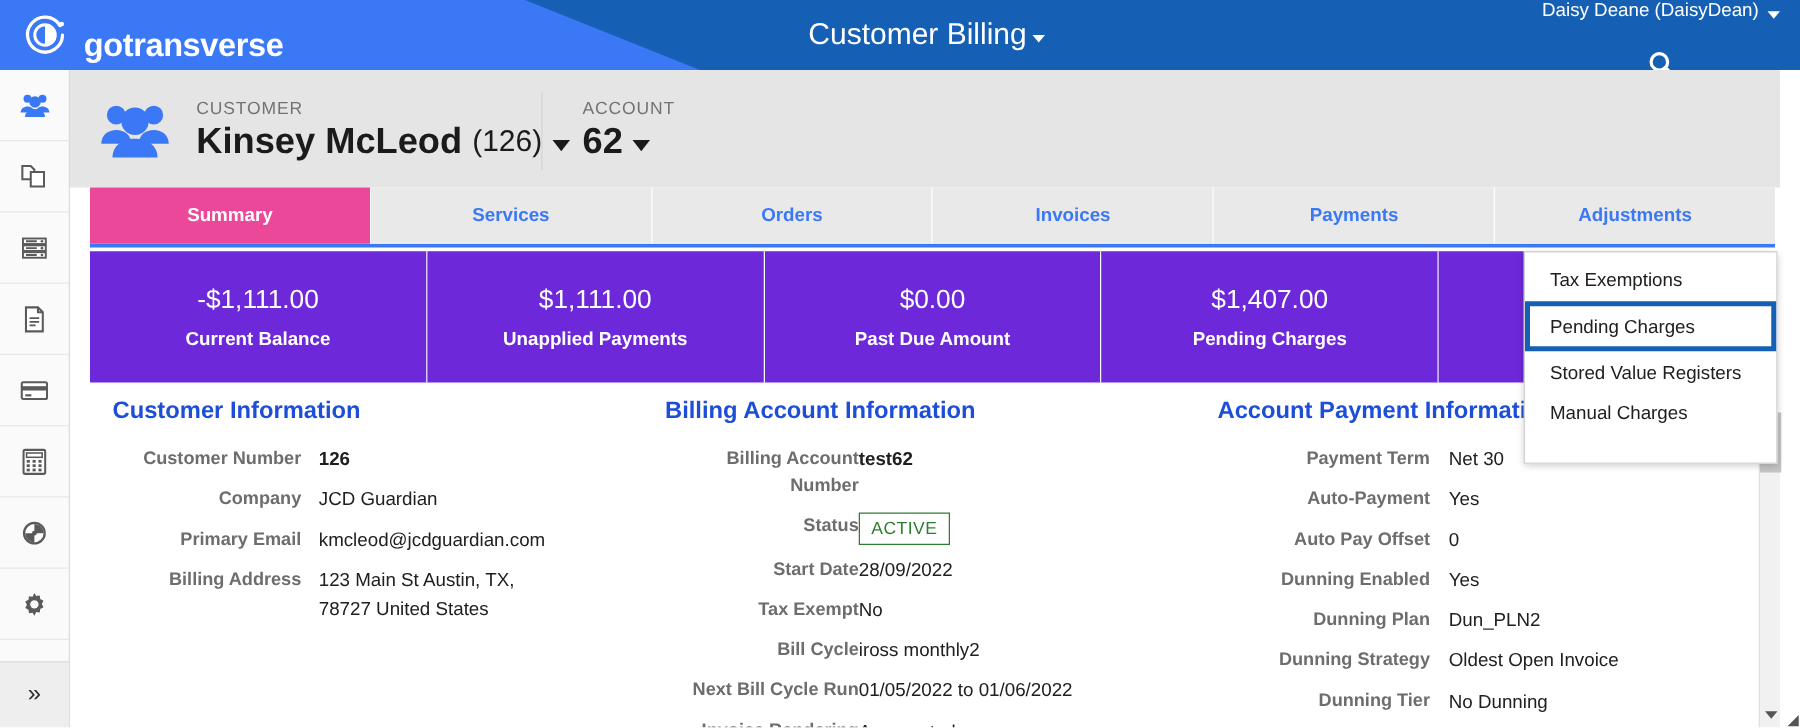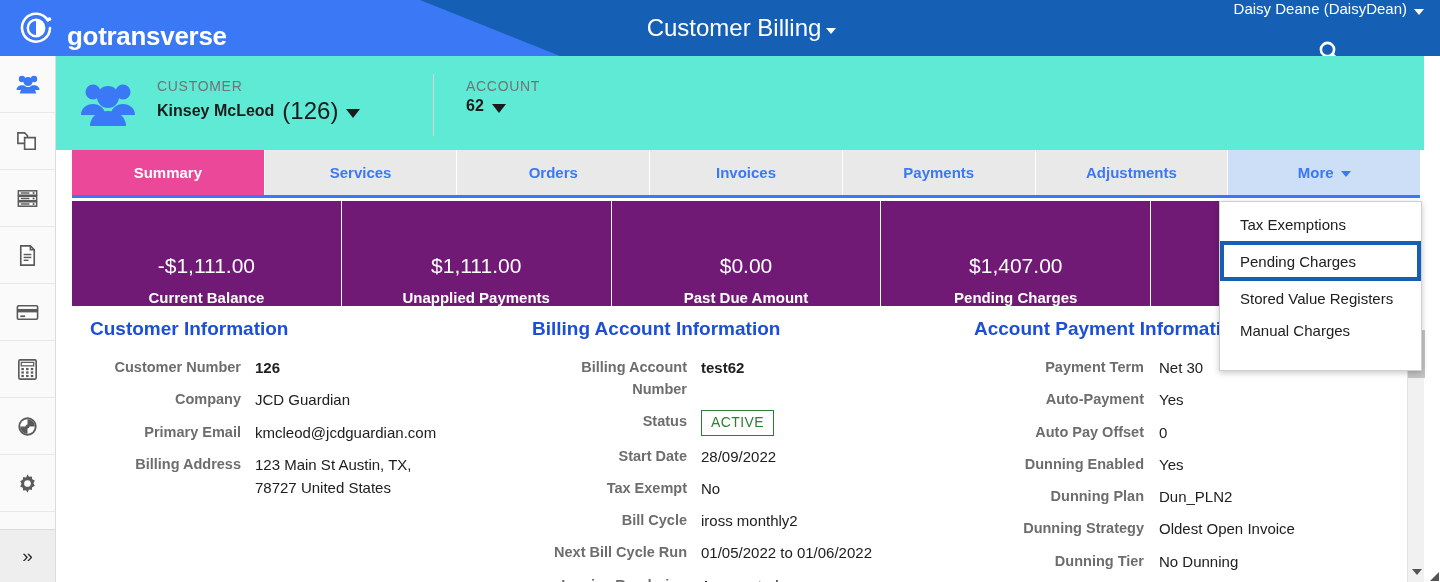--- a/index.html
+++ b/index.html
@@ -68,30 +68,30 @@
   .side-expand {
     position: absolute; left: 0; bottom: 0; width: 55px; height: 53px;
     background: #eeeeee; border-top: 1px solid #dcdcdc;
     display: flex; align-items: center; justify-content: center;
     cursor: pointer; color: #2b2b2b; font-size: 19px;
   }
 
   
   .ctx-header {
     position: absolute; left: 56px; top: 56px; width: 1384px; height: 94px;
-    background: #5eead4;
+    background: #e5e5e5;
   }
   .ctx-avatar { position: absolute; left: 24px; top: 22px; }
   .ctx-customer { position: absolute; left: 101px; top: 22px; }
   .ctx-eyebrow {
     color: #737373; font-size: 14px; letter-spacing: 0.7px; font-weight: normal;
     text-transform: uppercase; margin-bottom: 3px;
   }
   .ctx-main { display: flex; align-items: center; gap: 8px; cursor: pointer; }
-  .ctx-name { font-size: 16px; font-weight: bold; color: #1b1b1b; }
+  .ctx-name { font-size: 29px; font-weight: bold; color: #1b1b1b; }
   .ctx-id { font-size: 24px; font-weight: normal; color: #1b1b1b; }
   .caret-dark {
     width: 0; height: 0; border-left: 7px solid transparent;
     border-right: 7px solid transparent; border-top: 9px solid #1b1b1b;
     margin-top: 5px;
   }
   .ctx-divider {
     position: absolute; left: 377px; top: 18px; width: 1px; height: 62px;
     background: #d4d4d4;
   }
@@ -115,23 +115,23 @@
     border-right: 5px solid transparent; border-top: 6px solid #3b78f6;
     margin-left: 7px; margin-top: 3px;
   }
 
   
   .metrics {
     position: absolute; left: 72px; top: 201px; width: 1348px; height: 105px;
     display: flex;
   }
   .metric {
-    flex: 1; background: #701a75; color: #ffffff;
+    flex: 1; background: #6d28d9; color: #ffffff;
     display: flex; flex-direction: column; align-items: center;
-    justify-content: flex-end; gap: 11px;
+    justify-content: center; gap: 11px;
     border-right: 1px solid #ffffff;
   }
   .metric:last-child { border-right: none; }
   .metric-value { font-size: 21px; font-weight: normal; }
   .metric-label { font-size: 15px; font-weight: bold; }
 
   
   .dropdown {
     position: absolute; left: 1219px; top: 201px; width: 203px;
     background: #ffffff; border: 1px solid #d0d0d0;
@@ -169,21 +169,21 @@
   .row-value .sub-line { display: block; }
   .badge-active {
     display: inline-block; border: 1px solid #2e7d32; color: #2e7d32;
     font-size: 14px; padding: 1px 9px; background: #ffffff;
     letter-spacing: 0.4px;
   }
 
   #panel-customer { left: 18px; width: 430px; }
   #panel-customer .row-label { width: 151px; margin-right: 14px; }
   #panel-billing { left: 460px; width: 450px; }
-  #panel-billing .row-label { width: 155px; margin-right: 14px; }
+  #panel-billing .row-label { width: 155px; }
   #panel-payment { left: 902px; width: 430px; }
   #panel-payment .row-label { width: 170px; margin-right: 15px; }
 
   
   .vscroll {
     position: absolute; right: 16px; top: 330px; width: 17px; height: 252px;
     background: #f1f1f1; border-left: 1px solid #e0e0e0; z-index: 20;
   }
   .vscroll-thumb {
     position: absolute; left: 0; top: 0; width: 17px; height: 48px;
@@ -400,24 +400,20 @@
     </div>
     <div class="tab">
       <span>Invoices</span>
     </div>
     <div class="tab">
       <span>Payments</span>
     </div>
     <div class="tab">
       <span>Adjustments</span>
     </div>
-    <div class="tab more">
-      <span>More</span>
-      <span class="tab-caret"></span>
-    </div>
   </div>
 
   <div class="metrics">
     <div class="metric">
       <span class="metric-value">-$1,111.00</span>
       <span class="metric-label">Current Balance</span>
     </div>
     <div class="metric">
       <span class="metric-value">$1,111.00</span>
       <span class="metric-label">Unapplied Payments</span>

